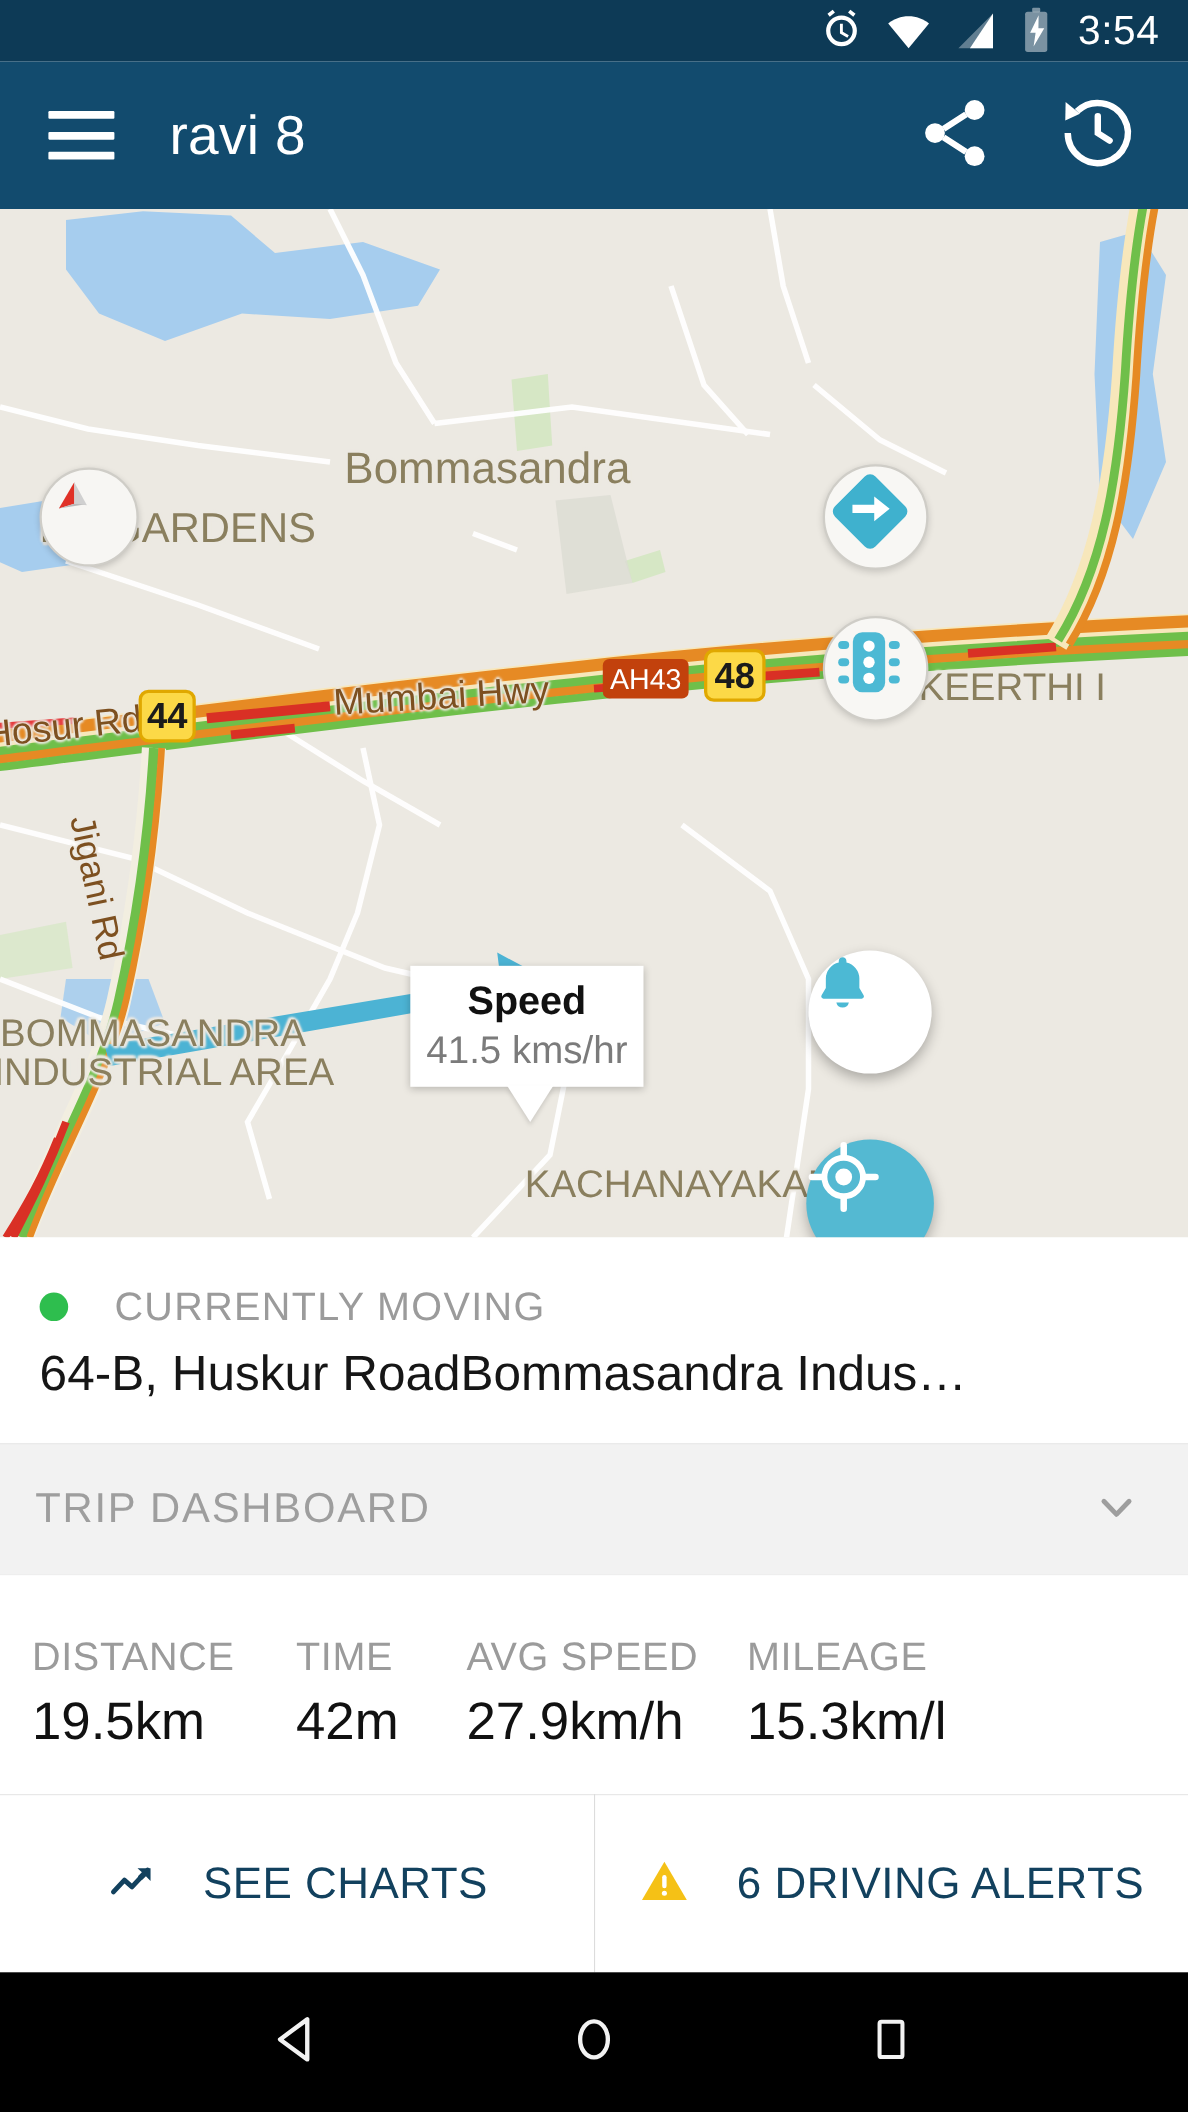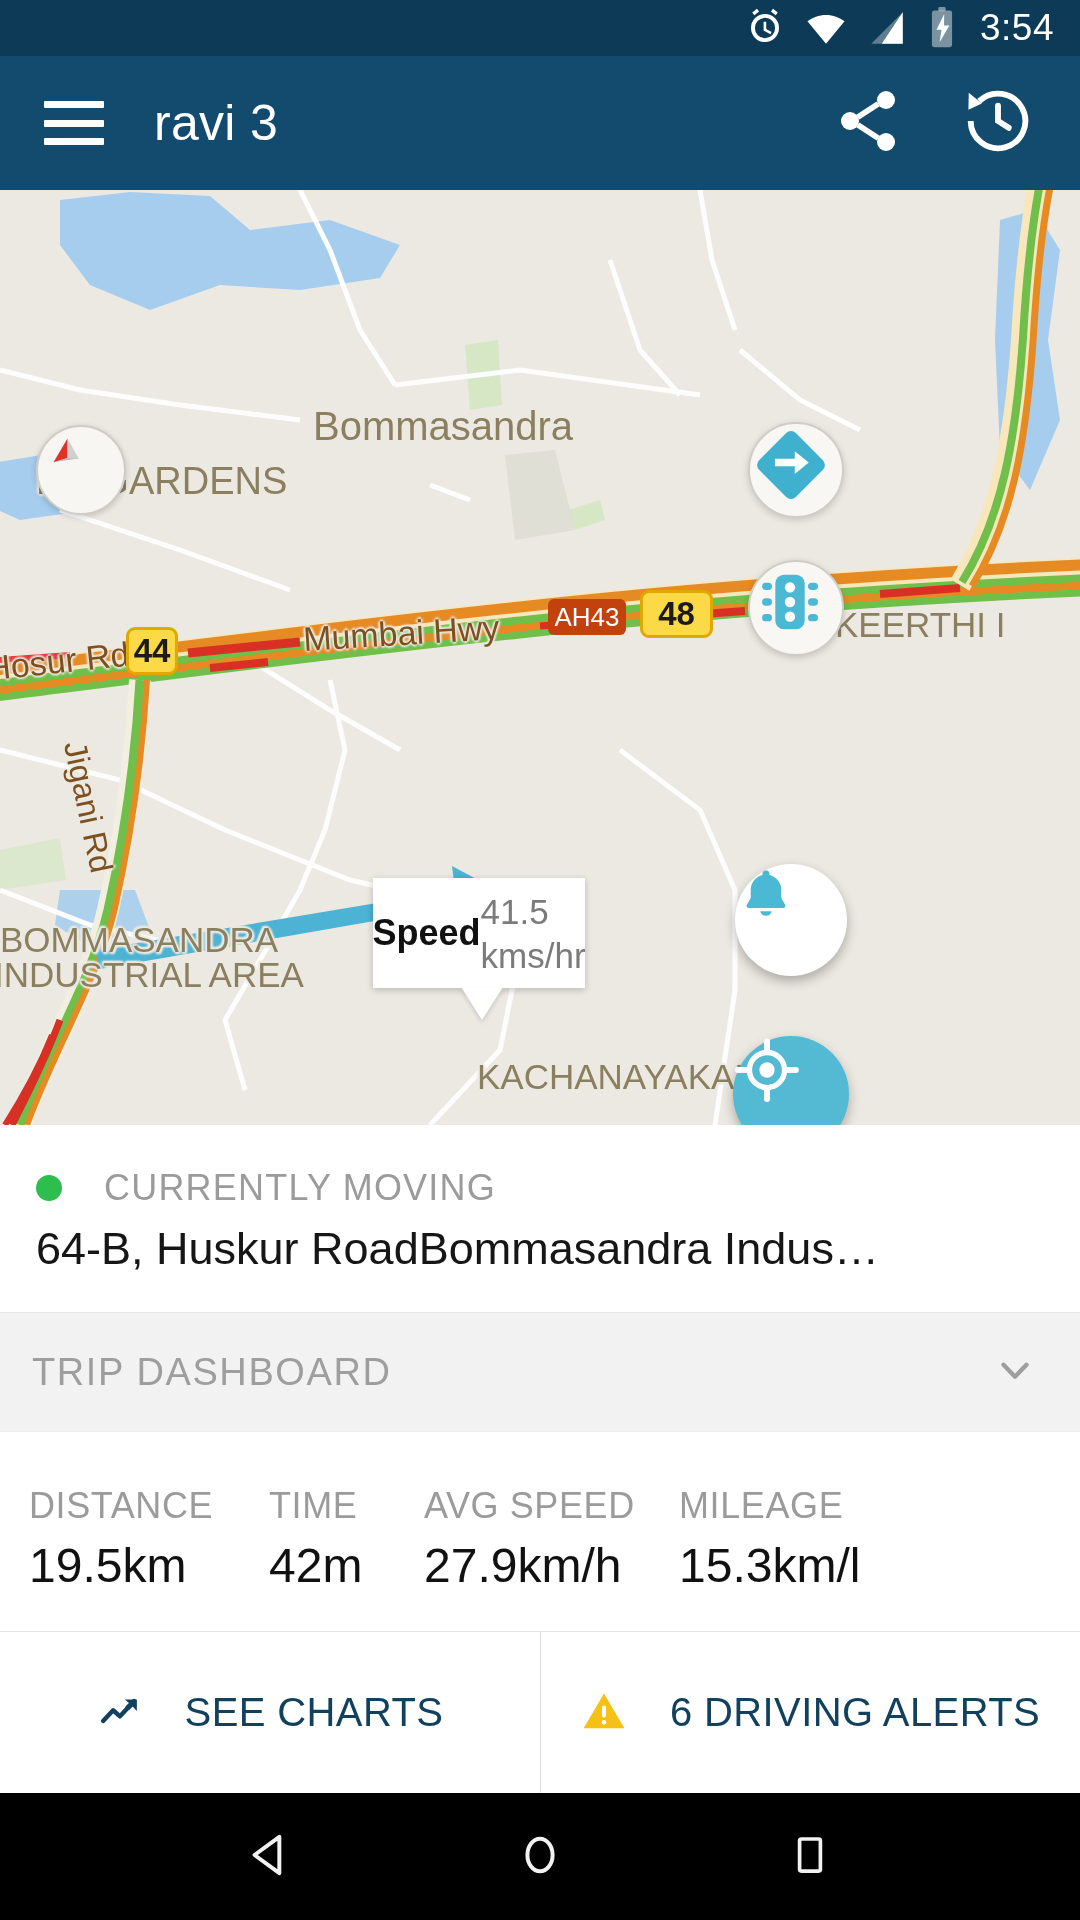--- a/index.html
+++ b/index.html
@@ -69,21 +69,21 @@
   .lbl-jigani{ left:92px; top:548px; transform:rotate(78deg); transform-origin:left top;
                font-size:32px; }
 
   
   .shield{
     position:absolute; background:#fcd947; border:3px solid #e0a800;
     border-radius:9px; display:flex; align-items:center; justify-content:center;
     color:#1b1b1b; font-weight:700; font-size:33px; pointer-events:none;
   }
   .shield-44{ left:126px; top:437px; width:52px; height:48px; }
-  .shield-48{ left:640px; top:400px; width:73px; height:48px; }
+  .shield-48{ left:640px; top:400px; width:56px; height:48px; }
   .shield-ah{
     position:absolute; left:548px; top:409px; width:78px; height:36px;
     background:#c2410c; border-radius:6px; color:#fff; font-size:26px;
     display:flex; align-items:center; justify-content:center; font-weight:400;
     pointer-events:none;
   }
 
   
   .compass{
     position:absolute; left:36px; top:235px; width:90px; height:90px;
@@ -107,21 +107,21 @@
     display:flex; align-items:center; justify-content:center;
     box-shadow:0 5px 12px rgba(0,0,0,0.28);
   }
   .fab-bell{ left:735px; top:674px; width:112px; height:112px; background:#ffffff; }
   .fab-locate{ left:733px; top:846px; width:116px; height:116px; background:#54b9d2; }
 
   
   .speed-tip{
     position:absolute; left:373px; top:688px; width:212px; height:110px;
     background:#ffffff; box-shadow:0 2px 7px rgba(0,0,0,0.22);
-    display:flex; flex-direction:row; align-items:center;
+    display:flex; flex-direction:column; align-items:center;
     justify-content:center; pointer-events:none;
   }
   .speed-tip .t-title{ font-size:36px; font-weight:700; color:#111; line-height:1.15; }
   .speed-tip .t-value{ font-size:35px; color:#7b7b7b; line-height:1.25; margin-top:2px;}
   .speed-tail{
     position:absolute; left:461px; top:797px; width:0; height:0;
     border-left:21px solid transparent; border-right:21px solid transparent;
     border-top:33px solid #ffffff;
     filter:drop-shadow(0 3px 2px rgba(0,0,0,0.13));
     pointer-events:none;
@@ -222,21 +222,21 @@
     </span>
     <span class="status-time">3:54</span>
   </div>
 
   <div class="appbar">
     <div class="hamburger">
       <span></span>
         <span></span>
         <span></span>
     </div>
-    <div class="appbar-title">ravi 3</div>
+    <div class="appbar-title">ravi 8</div>
     <div class="appbar-actions">
       <div class="appbar-action">
         <span>
           <svg width="72" height="72" viewBox="0 0 24 24">
             <circle cx="18" cy="5" r="3" fill="#fff"></circle>
             <circle cx="6" cy="12" r="3" fill="#fff"></circle>
             <circle cx="18" cy="19" r="3" fill="#fff"></circle>
             <path stroke="#fff" stroke-width="1.9" d="M8.6 10.7 15.4 6.3M8.6 13.3l6.8 4.4"></path>
           </svg>
         </span>

